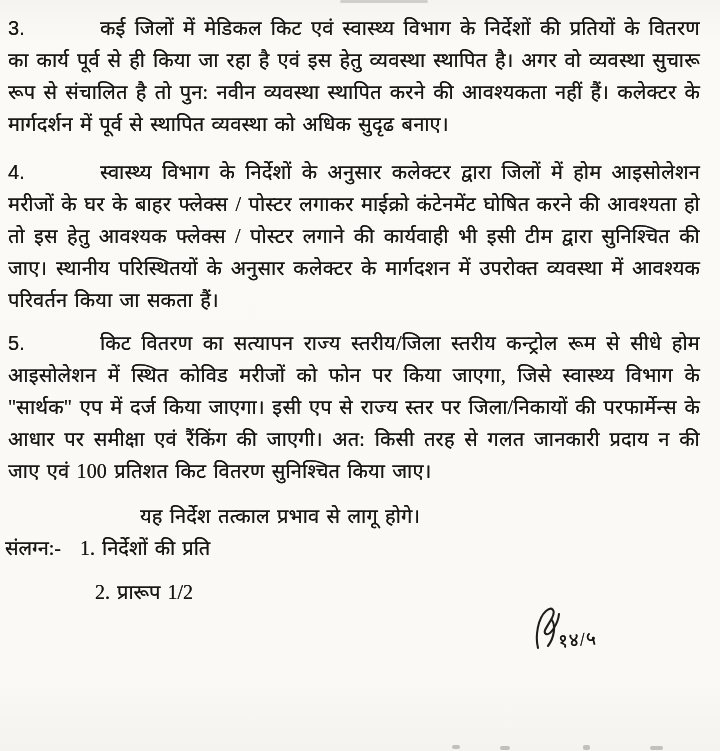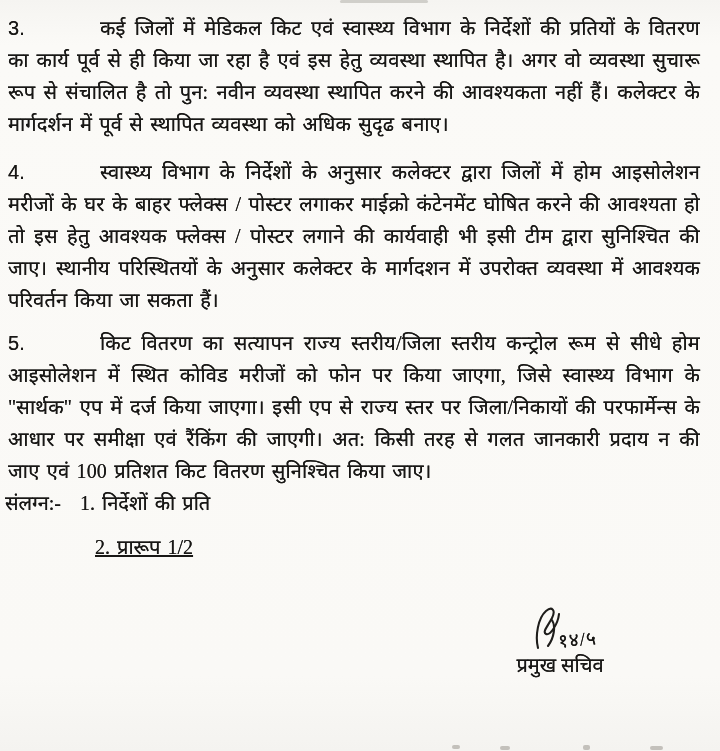--- a/index.html
+++ b/index.html
@@ -52,21 +52,20 @@
     font-size: 20px; line-height: 32px;
     word-spacing: 2px;
     text-shadow: 0 0 0.6px rgba(20,20,20,0.85);
   }
   .encl-line-1 .encl-item { margin-left: 12px; }
   .encl-line-2 {
     margin: 8px 0 0 95px;
     font-size: 20px; line-height: 32px;
     word-spacing: 2px;
     text-shadow: 0 0 0.6px rgba(20,20,20,0.85);
-    text-decoration: underline;
   }
   .signature-block {
     position: absolute;
     top: 604px; left: 458px;
     width: 204px;
     text-align: center;
   }
   .sig-mark-row {
     position: relative;
     height: 50px;
@@ -117,35 +116,35 @@
     <p class="para para-4">
       <span class="pnum">4.</span>
       <span class="ptext">स्वास्थ्य विभाग के निर्देशों के अनुसार कलेक्टर द्वारा जिलों में होम आइसोलेशन मरीजों के घर के बाहर फ्लेक्स / पोस्टर लगाकर माईक्रो कंटेनमेंट घोषित करने की आवश्यता हो तो इस हेतु आवश्यक फ्लेक्स / पोस्टर लगाने की कार्यवाही भी इसी टीम द्वारा सुनिश्चित की जाए। स्थानीय परिस्थितयों के अनुसार कलेक्टर के मार्गदशन में उपरोक्त व्यवस्था में आवश्यक परिवर्तन किया जा सकता हैं।</span>
     </p>
 
     <p class="para para-5">
       <span class="pnum">5.</span>
       <span class="ptext">किट वितरण का सत्यापन राज्य स्तरीय/जिला स्तरीय कन्ट्रोल रूम से सीधे होम आइसोलेशन में स्थित कोविड मरीजों को फोन पर किया जाएगा, जिसे स्वास्थ्य विभाग के "सार्थक" एप में दर्ज किया जाएगा। इसी एप से राज्य स्तर पर जिला/निकायों की परफार्मेन्स के आधार पर समीक्षा एवं रैंकिंग की जाएगी। अत: किसी तरह से गलत जानकारी प्रदाय न की जाए एवं 100 प्रतिशत किट वितरण सुनिश्चित किया जाए।</span>
     </p>
 
+    <div class="closing-line">यह निर्देश तत्काल प्रभाव से लागू होगे।</div>
 
     <div class="encl-line-1">
       <span>संलग्न:-</span>
       <span class="encl-item">1. निर्देशों की प्रति</span>
     </div>
     <div class="encl-line-2">2. प्रारूप 1/2</div>
 
     <div class="signature-block">
       <div class="sig-mark-row">
         <svg class="sig-squiggle" width="36" height="48" viewBox="0 0 36 48">
           <path d="M6,42 C3,30 6,12 14,5 C20,0 24,4 20,12 C16,20 10,26 14,28 C18,30 26,18 27,8 M20,14 C24,20 22,32 16,40" fill="none" stroke="#22211f" stroke-width="2.1" stroke-linecap="round"></path>
         </svg>
         <span class="sig-date">१४/५</span>
       </div>
-      <div class="sig-designation">प्रमुख सचिव</div>
     </div>
 
     <span class="artifact ab-1"></span>
     <span class="artifact ab-2"></span>
     <span class="artifact ab-3"></span>
     <span class="artifact ab-4"></span>
 
   </div>
 </div>
 

